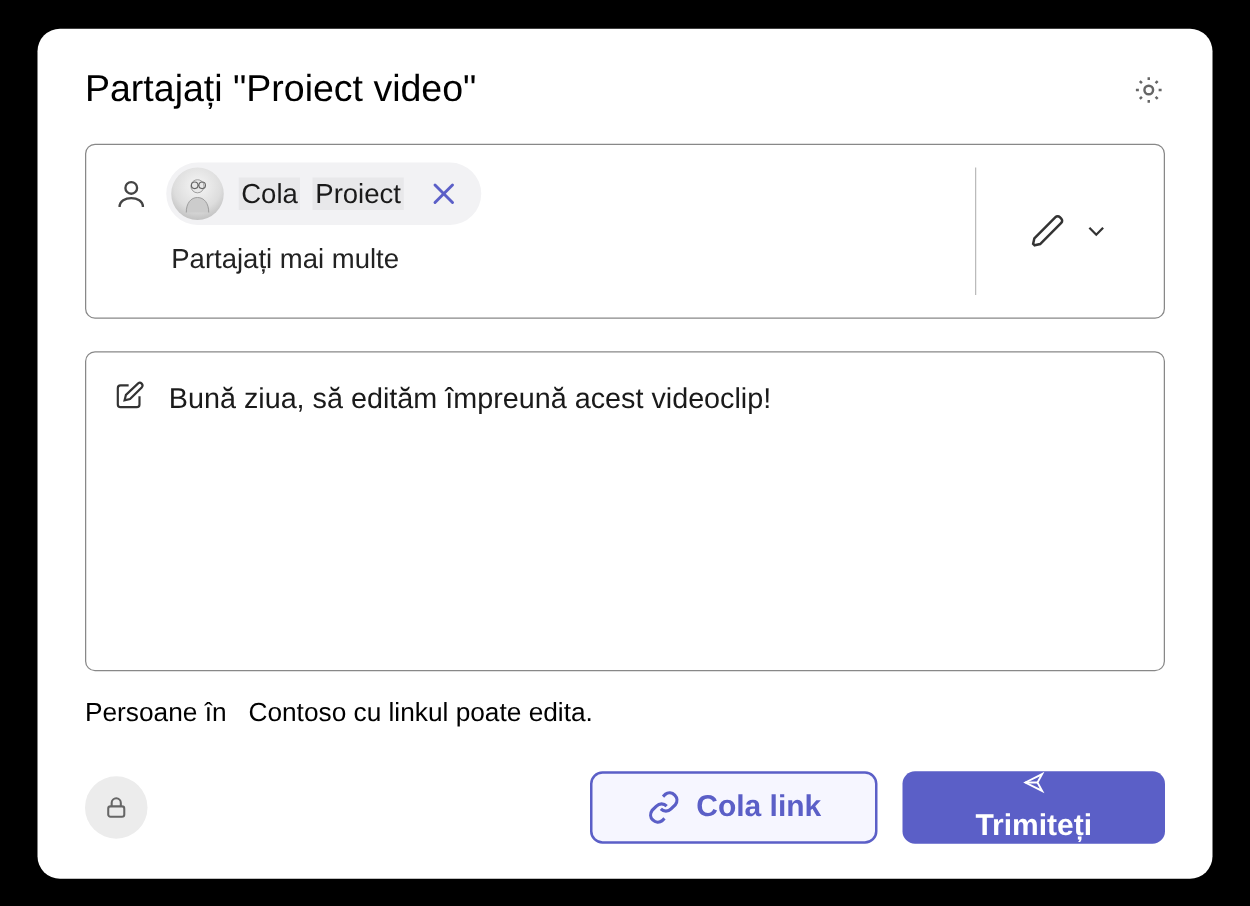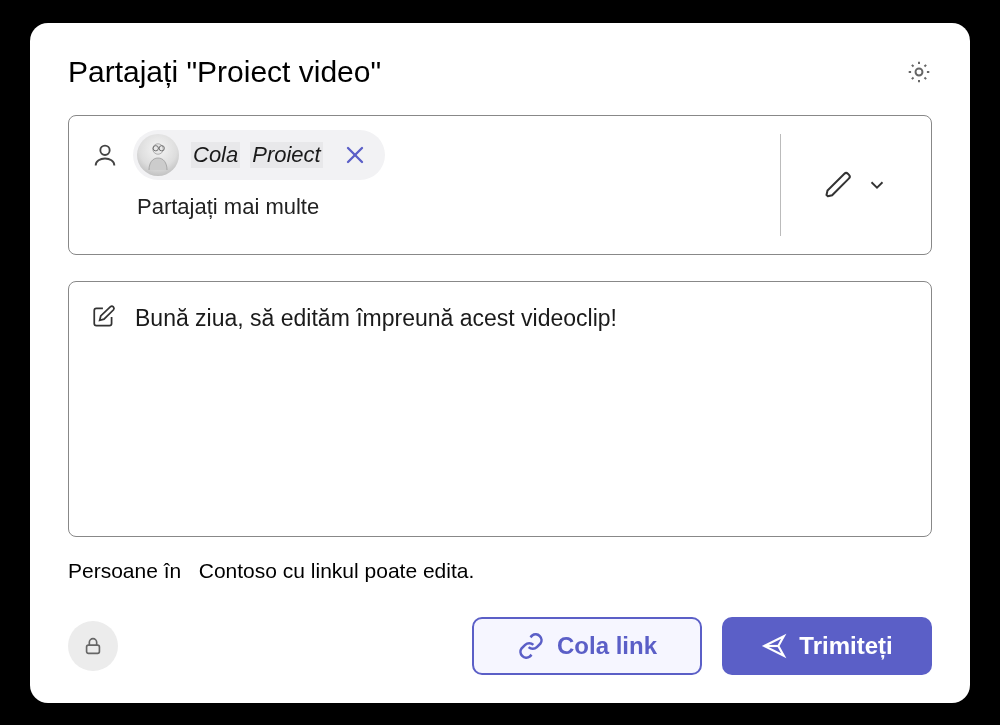--- a/index.html
+++ b/index.html
@@ -89,21 +89,20 @@
   .avatar svg { width: 36px; height: 36px; }
   .chip-name {
     font-size: 22px;
     color: #1a1a1a;
     display: flex;
     gap: 10px;
   }
   .chip-name span {
     background: #e8e8ea;
     padding: 0 2px;
-    font-style: italic;
   }
   .chip-x {
     width: 28px;
     height: 28px;
     cursor: pointer;
     margin-left: 6px;
   }
   .add-more {
     font-size: 22px;
     color: #222;
@@ -180,20 +179,21 @@
     border: 2px solid #5b5fc7;
     background: #f6f6ff;
     color: #5b5fc7;
     min-width: 230px;
   }
   .btn-primary {
     border: none;
     background: #5b5fc7;
     color: #fff;
     min-width: 210px;
+    flex-direction: column;
   }
   .link-icon { width: 28px; height: 28px; }
   .send-icon { width: 26px; height: 26px; }
 </style>
 </head>
 <body>
 
 <div class="dialog">
 
   <div class="header">

